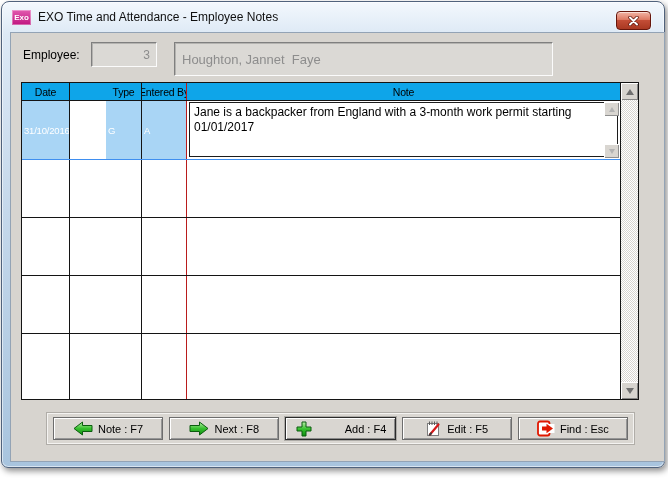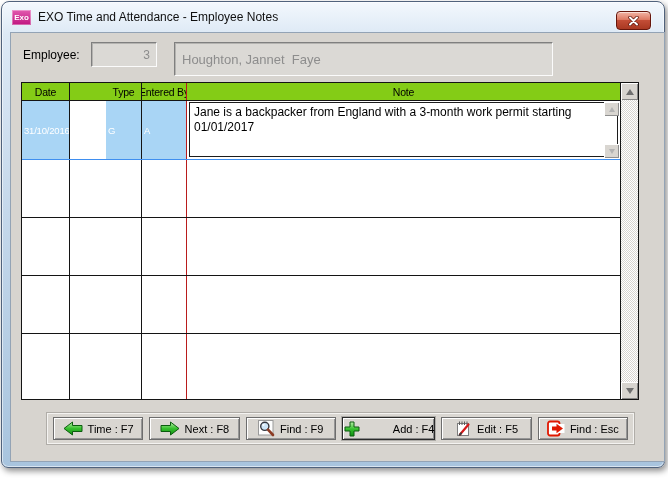--- a/index.html
+++ b/index.html
@@ -31,21 +31,21 @@
   .sunken { position:absolute; background:#dbd9d5; border:1px solid;
     border-color:#7f7f7f #fbfbfb #fbfbfb #7f7f7f; box-shadow:inset 1px 1px 0 rgba(110,110,110,.35);
     color:#8d8d8d; font-size:13px; display:flex; align-items:center; }
   .emp-num  { left:80px; top:9px; width:66px; height:25px; justify-content:flex-end; padding-right:6px; font-size:12px; }
   .emp-name { left:163px; top:9px; width:379px; height:34px; padding-left:7px; white-space:pre; }
 
   
   .grid { position:absolute; left:10px; top:49px; width:618px; height:318px;
     border:1px solid #141414; background:#fff; display:flex; }
   .grid-main { flex:1; display:flex; flex-direction:column; }
-  .g-header { height:18px; display:flex; border-bottom:1px solid #141414; background:#84cc16;
+  .g-header { height:18px; display:flex; border-bottom:1px solid #141414; background:#0ea5e9;
     font-size:10.5px; color:#000; letter-spacing:-0.2px; }
   .g-header > div { display:flex; align-items:center; justify-content:center; overflow:hidden; white-space:nowrap; }
   .c-date { width:48px; border-right:1px solid #141414; }
   .c-type { width:36px; border-right:1px solid #141414;margin-left:36px; }
   .c-ent  { width:45px; border-right:1px solid #b91c1c; }
   .c-note { flex:1; position:relative; }
   .g-row { display:flex; border-bottom:1px solid #141414; background:#fff; }
   .g-row.r0 { height:59px; }
   .g-row.rE { height:58px; }
   .g-row.last { flex:1; border-bottom:none; }
@@ -176,46 +176,37 @@
           <svg width="20" height="15" viewBox="0 0 20 15">
             <defs>
                 <linearGradient id="gL" x1="0" y1="0" x2="0" y2="1">
               <stop offset="0" stop-color="#b9f0aa"></stop>
                   <stop offset=".5" stop-color="#37c02f"></stop>
                   <stop offset="1" stop-color="#0f8f12"></stop>
             </linearGradient>
               </defs>
             <path d="M1 7.5 L9.5 1 L9.5 4.5 L19 4.5 L19 10.5 L9.5 10.5 L9.5 14 Z" fill="url(#gL)" stroke="#0b5c0e"></path>
           </svg>
-          <span>Time : F7</span>
+          <span>Note : F7</span>
         </div>
 
         <div class="tb-btn">
           <svg width="20" height="15" viewBox="0 0 20 15">
             <defs>
                 <linearGradient id="gR" x1="0" y1="0" x2="0" y2="1">
               <stop offset="0" stop-color="#b9f0aa"></stop>
                   <stop offset=".5" stop-color="#37c02f"></stop>
                   <stop offset="1" stop-color="#0f8f12"></stop>
             </linearGradient>
               </defs>
             <path d="M19 7.5 L10.5 1 L10.5 4.5 L1 4.5 L1 10.5 L10.5 10.5 L10.5 14 Z" fill="url(#gR)" stroke="#0b5c0e"></path>
           </svg>
           <span>Next : F8</span>
         </div>
 
-        <div class="tb-btn">
-          <svg width="17" height="17" viewBox="0 0 17 17">
-            <rect x="0.5" y="0.5" width="14.5" height="14.5" fill="#fdfdfd" stroke="#9a9a9a"></rect>
-            <circle cx="6.8" cy="6.3" r="4.1" fill="#cfe6f8" stroke="#35373f" stroke-width="1.4"></circle>
-            <circle cx="5.5" cy="5" r="1.1" fill="#ffffff" opacity="0.95"></circle>
-            <line x1="10" y1="9.6" x2="15" y2="15" stroke="#8c3a22" stroke-width="2.6" stroke-linecap="round"></line>
-          </svg>
-          <span>Find : F9</span>
-        </div>
 
         <div class="tb-btn default">
           <svg width="18" height="18" viewBox="0 0 18 18">
             <defs>
                 <linearGradient id="gP" x1="0" y1="0" x2="0" y2="1">
               <stop offset="0" stop-color="#b9f0aa"></stop>
                   <stop offset=".5" stop-color="#37c02f"></stop>
                   <stop offset="1" stop-color="#0f8f12"></stop>
             </linearGradient>
               </defs>

